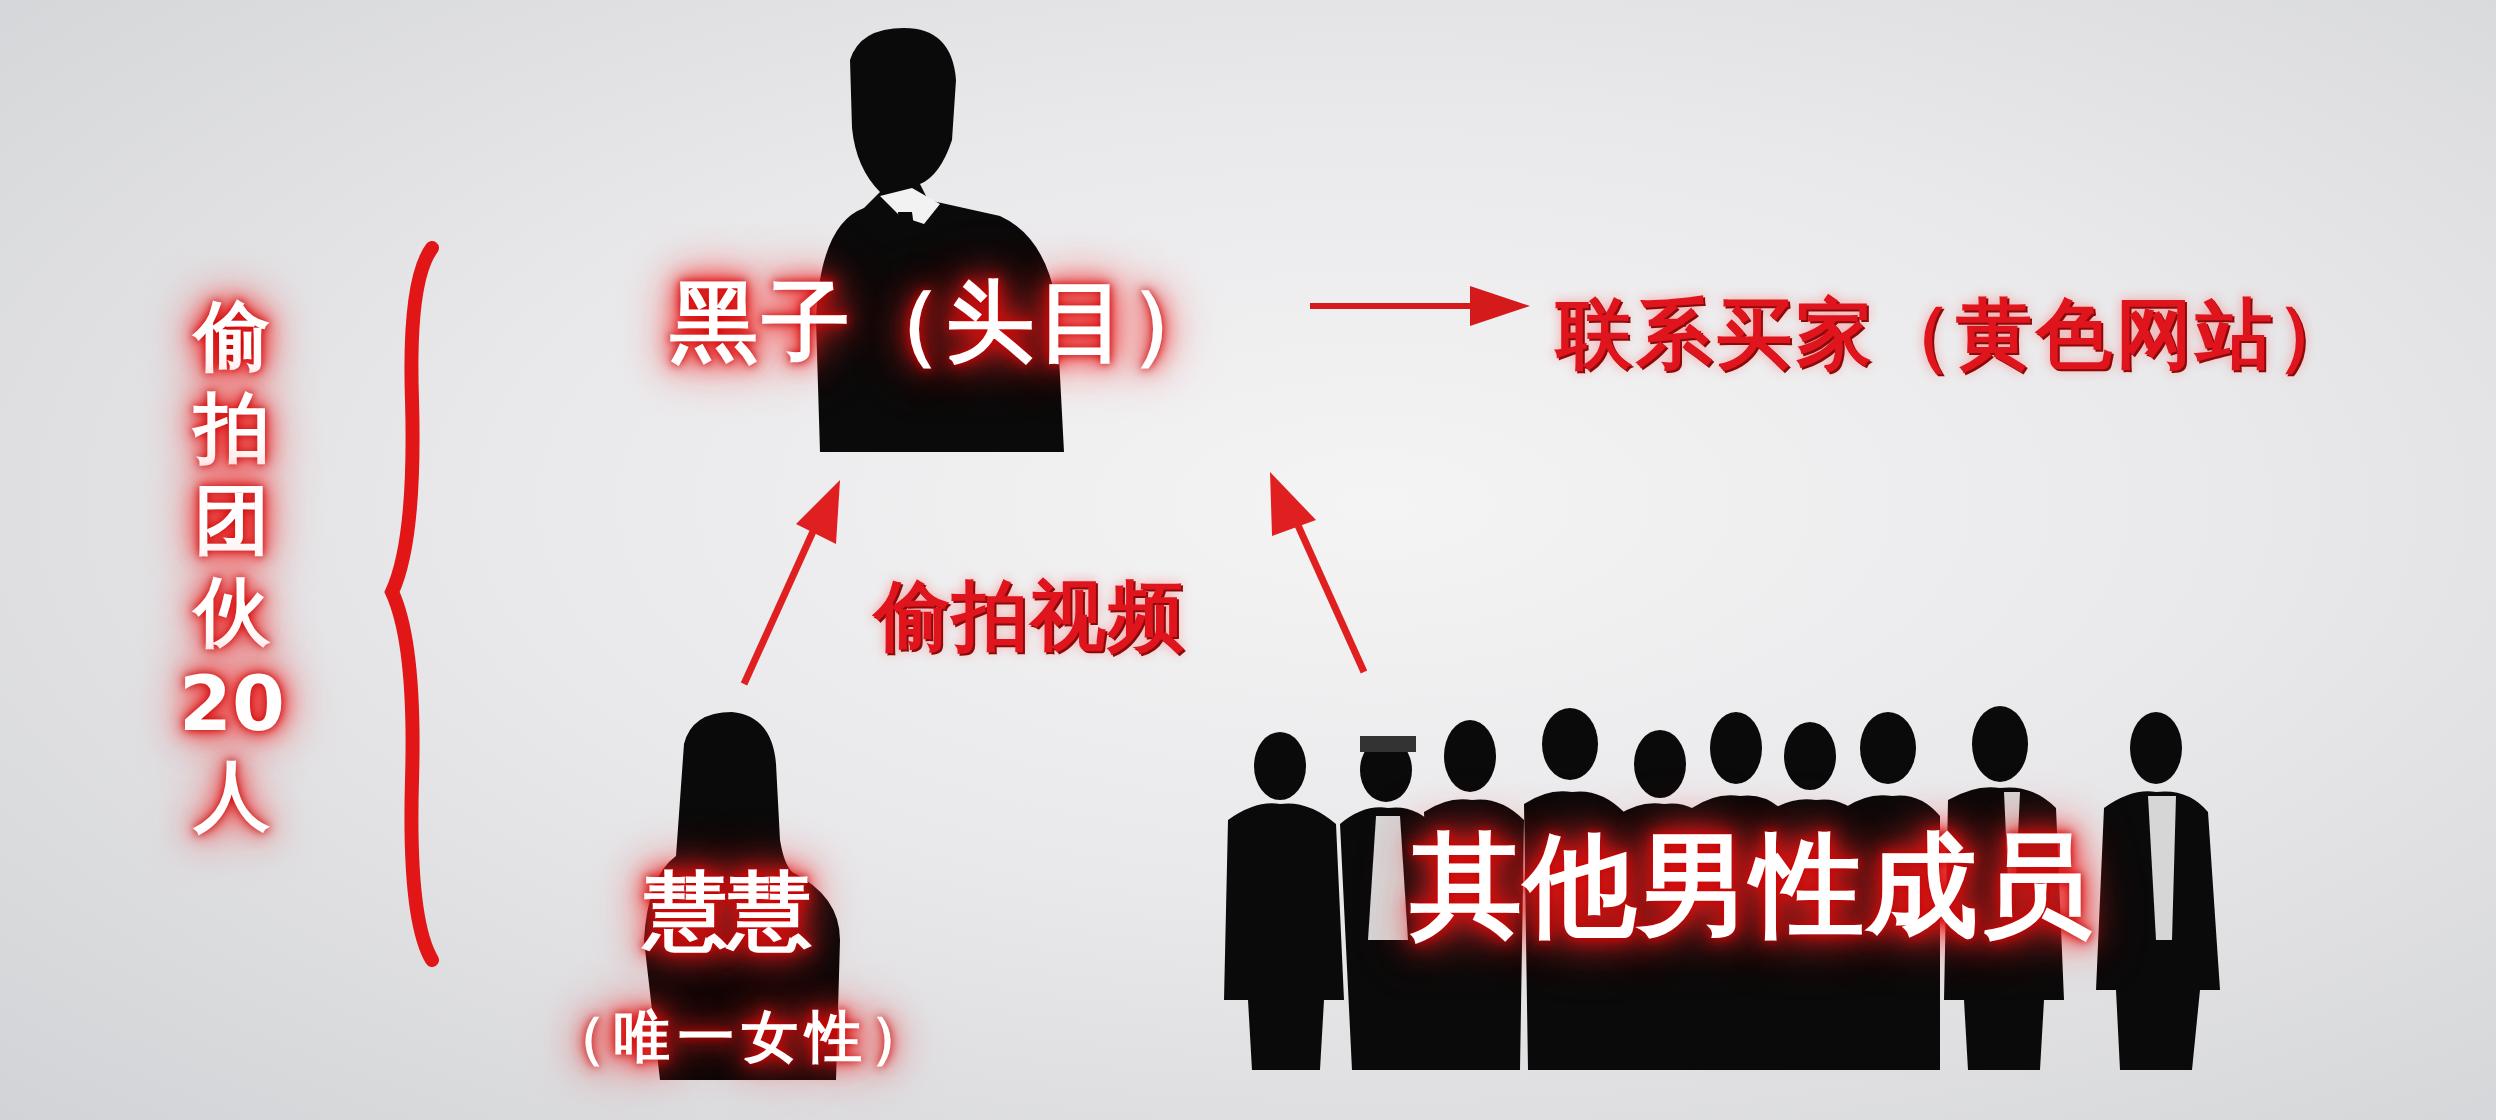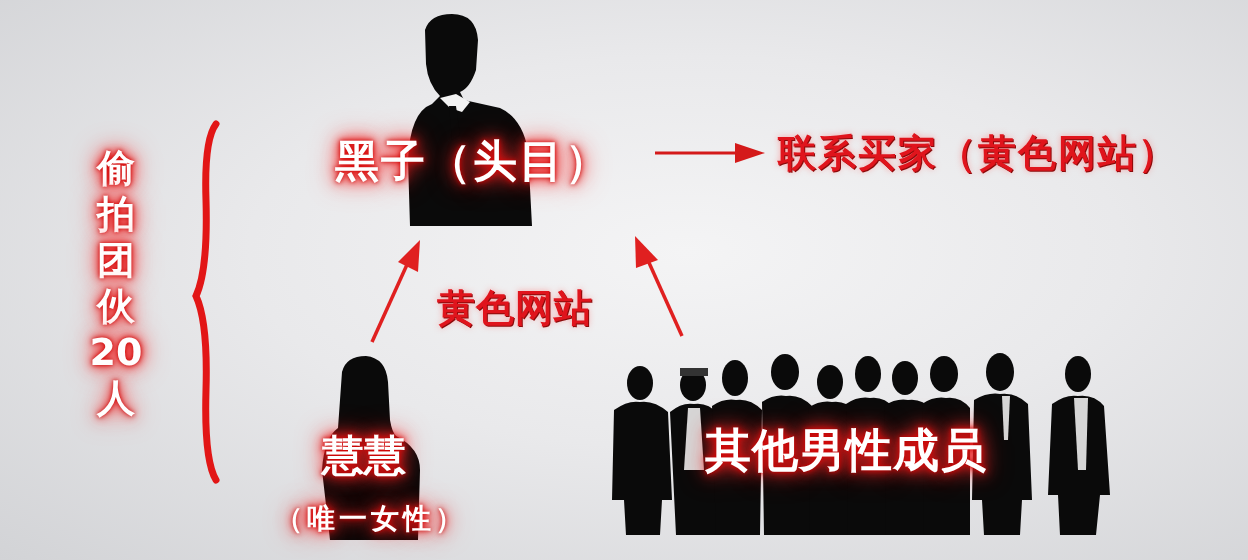--- a/index.html
+++ b/index.html
@@ -16,25 +16,25 @@
   .red-text {
     color:#e0141c; font-weight:bold;
     text-shadow: 1px 1px 0 #8a0a0a, 0 0 6px rgba(255,80,80,0.5);
   }
   .vert-label {
     left:86px; top:145px; width:60px;
     font-size:38px; line-height:46px; text-align:center;
   }
   .vert-label span { display:block; }
   .boss-label { left:335px; top:132px; font-size:44px; letter-spacing:2px; }
-  .buyer-label { left:778px; top:128px; font-size:38px; letter-spacing:2px; }
+  .buyer-label { left:778px; top:142px; font-size:38px; letter-spacing:2px; }
   .video-label { left:437px; top:283px; font-size:38px; letter-spacing:1px; }
   .hui-label { left:322px; top:428px; font-size:42px;font-family:Liberation Mono, monospace; }
   .hui-sub { left:275px; top:500px; font-size:28px; letter-spacing:4px; }
-  .men-label { left:705px; top:420px; font-size:46px; letter-spacing:1px; }
+  .men-label { left:705px; top:406px; font-size:56px; letter-spacing:1px; }
   svg { position:absolute; left:0; top:0; }
 </style>
 </head>
 <body>
 
 <svg width="1248" height="560" viewBox="0 0 1248 560">
 
   <g fill="#0a0a0a">
     <path d="M425 30 Q430 14 452 14 Q476 14 478 40 L476 70 Q470 88 460 92 L464 100 L500 108 Q522 118 528 150 L532 226 L410 226 L408 160 Q410 112 432 104 L440 96 Q428 84 426 64 Z"></path>
     <path d="M440 98 L456 94 L470 102 L462 112 L450 108 Z" fill="#f2f2f2"></path>
@@ -116,16 +116,16 @@
   <span>偷</span>
   <span>拍</span>
   <span>团</span>
   <span>伙</span>
   <span>20</span>
   <span>人</span>
 </div>
 
 <div class="abs boss-label glow-white">黑子（头目）</div>
 <div class="abs buyer-label red-text">联系买家（黄色网站）</div>
-<div class="abs video-label red-text">黄色网站</div>
+<div class="abs video-label red-text">偷拍视频</div>
 <div class="abs hui-label glow-white">慧慧</div>
 <div class="abs hui-sub glow-white">（唯一女性）</div>
 <div class="abs men-label glow-white">其他男性成员</div>
 
 </body></html>

